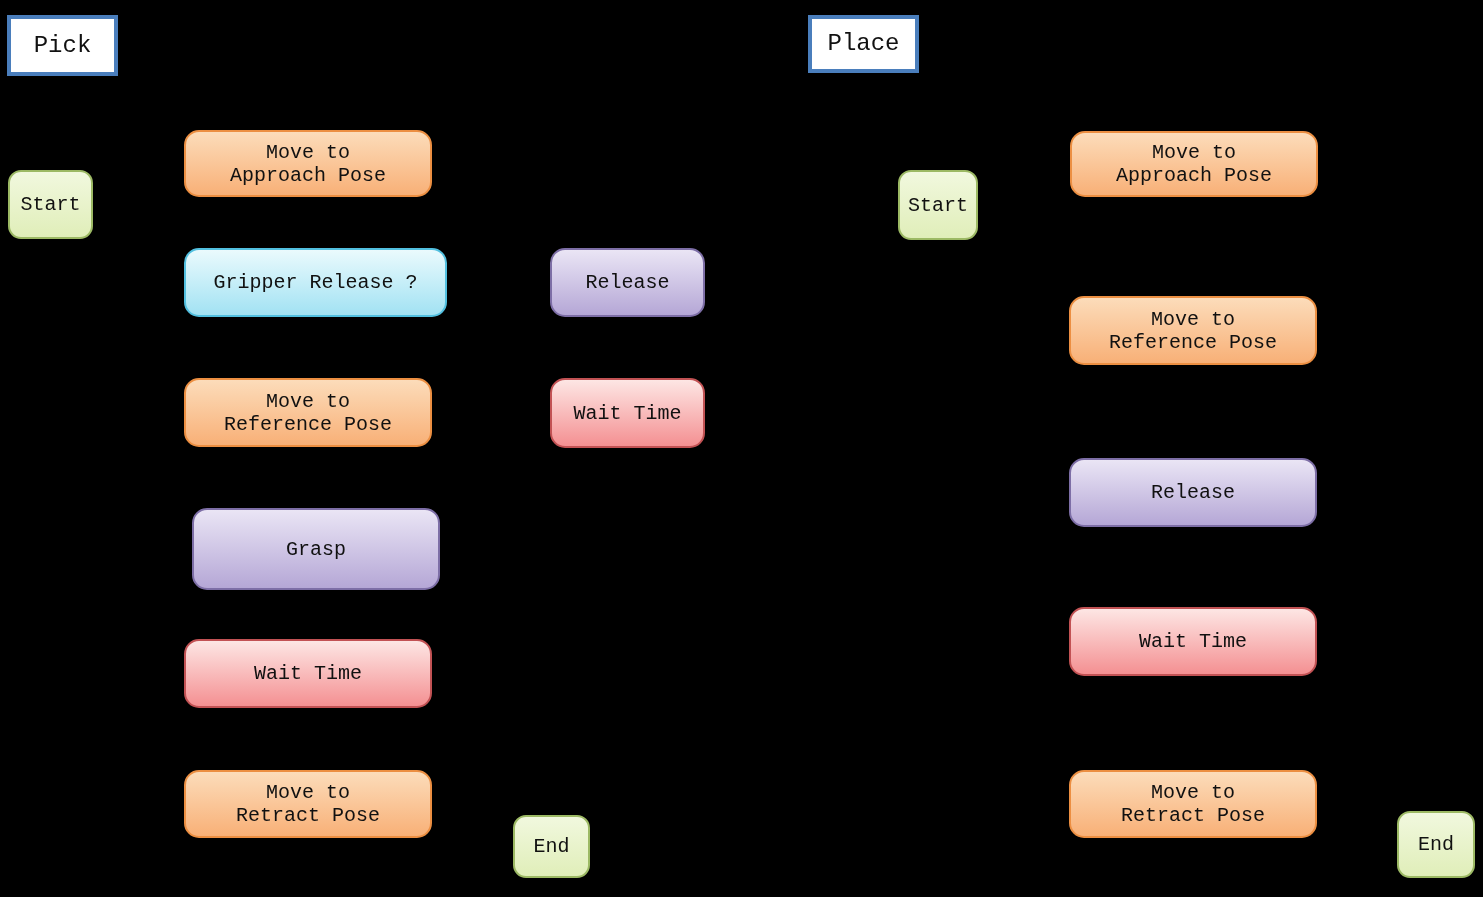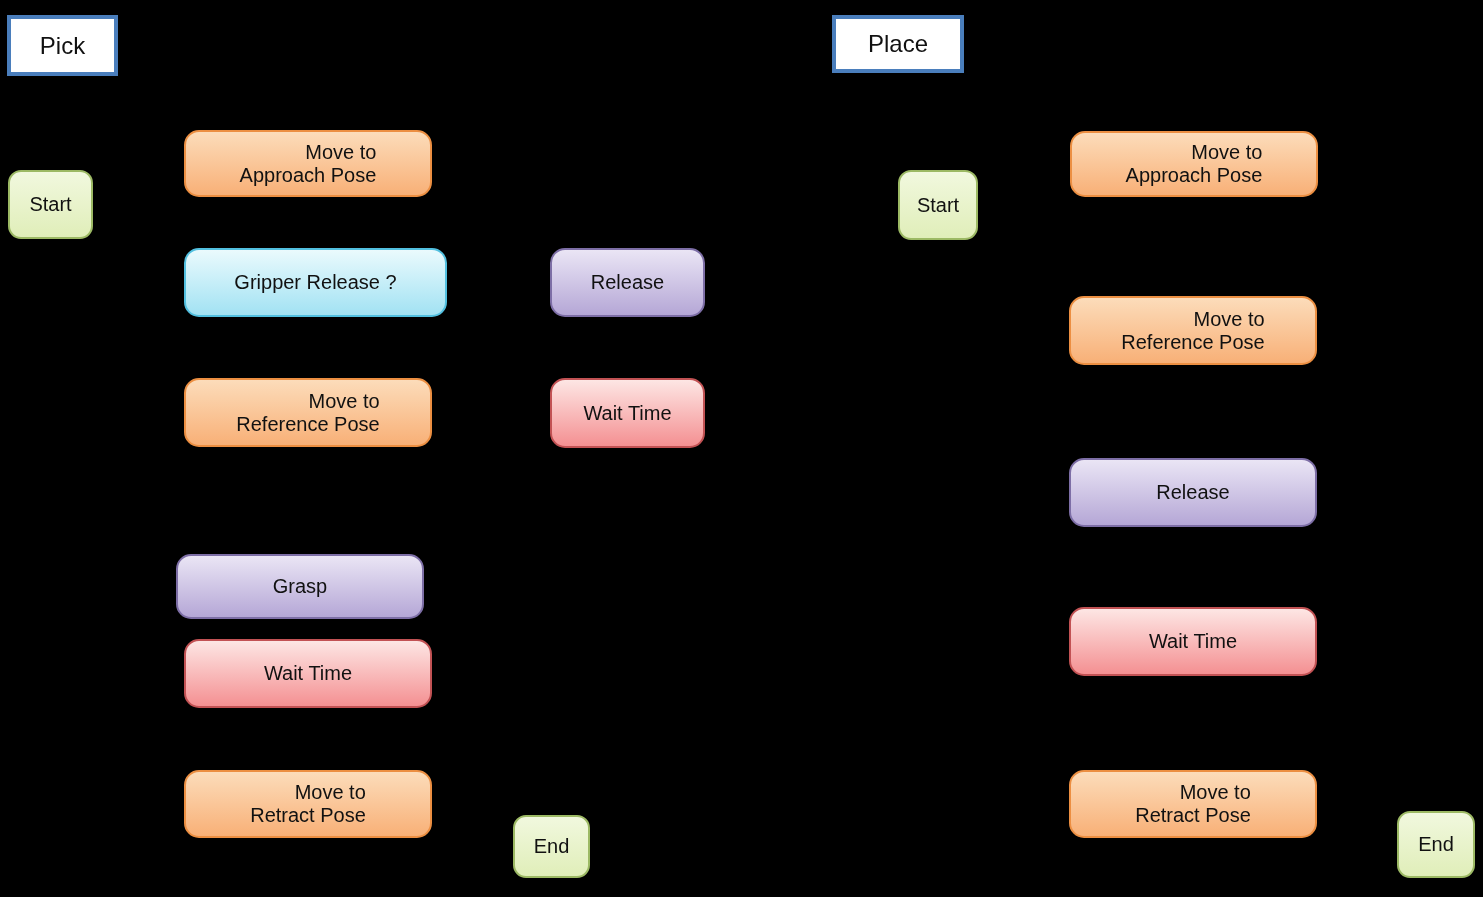--- a/index.html
+++ b/index.html
@@ -14,26 +14,27 @@
     background: #000000;
     overflow: hidden;
     font-family: "Liberation Sans", sans-serif;
   }
   .node {
     position: absolute;
     box-sizing: border-box;
     display: flex;
     align-items: center;
     justify-content: center;
-    text-align: right;
+    text-align: center;
     border: 2px solid #000;
     border-radius: 15px;
     color: #111111;
     font-size: 20px;
     line-height: 1.15;
+    font-family: Liberation Mono, monospace;
   }
   .node .node-label {
     white-space: pre-line;
     padding: 0 4px;
   }
   .node.title {
     border-radius: 0;
     border-width: 4px;
     font-size: 24px;
   }
@@ -62,34 +63,34 @@
     <div class="node gripper" style="left: 550px; top: 248px; width: 155px; height: 69px; color: rgb(17, 17, 17); background: linear-gradient(rgb(234, 229, 245) 0%, rgb(181, 167, 214) 100%); border-color: rgb(125, 110, 166);">
       <span class="node-label">Release</span>
     </div>
     <div class="node move" style="left: 184px; top: 378px; width: 248px; height: 69px; color: rgb(17, 17, 17); background: linear-gradient(rgb(252, 220, 186) 0%, rgb(248, 176, 119) 100%); border-color: rgb(236, 143, 66);">
       <span class="node-label">Move to
 Reference Pose</span>
     </div>
     <div class="node wait" style="left: 550px; top: 378px; width: 155px; height: 70px; color: rgb(17, 17, 17); background: linear-gradient(rgb(253, 230, 228) 0%, rgb(244, 144, 146) 100%); border-color: rgb(194, 82, 84);">
       <span class="node-label">Wait Time</span>
     </div>
-    <div class="node gripper" style="left: 176px; top: 508px; width: 248px; height: 65px; color: rgb(17, 17, 17); background: linear-gradient(rgb(234, 229, 245) 0%, rgb(181, 167, 214) 100%); border-color: rgb(125, 110, 166); margin-top: 46px;">
+    <div class="node gripper" style="left: 192px; top: 508px; width: 248px; height: 82px; color: rgb(17, 17, 17); background: linear-gradient(rgb(234, 229, 245) 0%, rgb(181, 167, 214) 100%); border-color: rgb(125, 110, 166);">
       <span class="node-label">Grasp</span>
     </div>
     <div class="node wait" style="left: 184px; top: 639px; width: 248px; height: 69px; color: rgb(17, 17, 17); background: linear-gradient(rgb(253, 230, 228) 0%, rgb(244, 144, 146) 100%); border-color: rgb(194, 82, 84);">
       <span class="node-label">Wait Time</span>
     </div>
     <div class="node move" style="left: 184px; top: 770px; width: 248px; height: 68px; color: rgb(17, 17, 17); background: linear-gradient(rgb(252, 220, 186) 0%, rgb(248, 176, 119) 100%); border-color: rgb(236, 143, 66);">
       <span class="node-label">Move to
 Retract Pose</span>
     </div>
     <div class="node terminal" style="left: 513px; top: 774px; width: 77px; height: 63px; color: rgb(17, 17, 17); background: linear-gradient(rgb(241, 248, 222) 0%, rgb(224, 238, 185) 100%); border-color: rgb(156, 185, 100);">
       <span class="node-label">End</span>
     </div>
-    <div class="node title" style="left: 832px; top: 15px; width: 132px; height: 58px; color: rgb(17, 17, 17); background: linear-gradient(rgb(255, 255, 255) 0%, rgb(255, 255, 255) 100%); border-color: rgb(74, 126, 188);">
+    <div class="node title" style="left: 808px; top: 15px; width: 111px; height: 58px; color: rgb(17, 17, 17); background: linear-gradient(rgb(255, 255, 255) 0%, rgb(255, 255, 255) 100%); border-color: rgb(74, 126, 188);">
       <span class="node-label">Place</span>
     </div>
     <div class="node terminal" style="left: 898px; top: 129px; width: 80px; height: 70px; color: rgb(17, 17, 17); background: linear-gradient(rgb(241, 248, 222) 0%, rgb(224, 238, 185) 100%); border-color: rgb(156, 185, 100);">
       <span class="node-label">Start</span>
     </div>
     <div class="node move" style="left: 1070px; top: 131px; width: 248px; height: 66px; color: rgb(17, 17, 17); background: linear-gradient(rgb(252, 220, 186) 0%, rgb(248, 176, 119) 100%); border-color: rgb(236, 143, 66);">
       <span class="node-label">Move to
 Approach Pose</span>
     </div>
     <div class="node move" style="left: 1069px; top: 296px; width: 248px; height: 69px; color: rgb(17, 17, 17); background: linear-gradient(rgb(252, 220, 186) 0%, rgb(248, 176, 119) 100%); border-color: rgb(236, 143, 66);">

